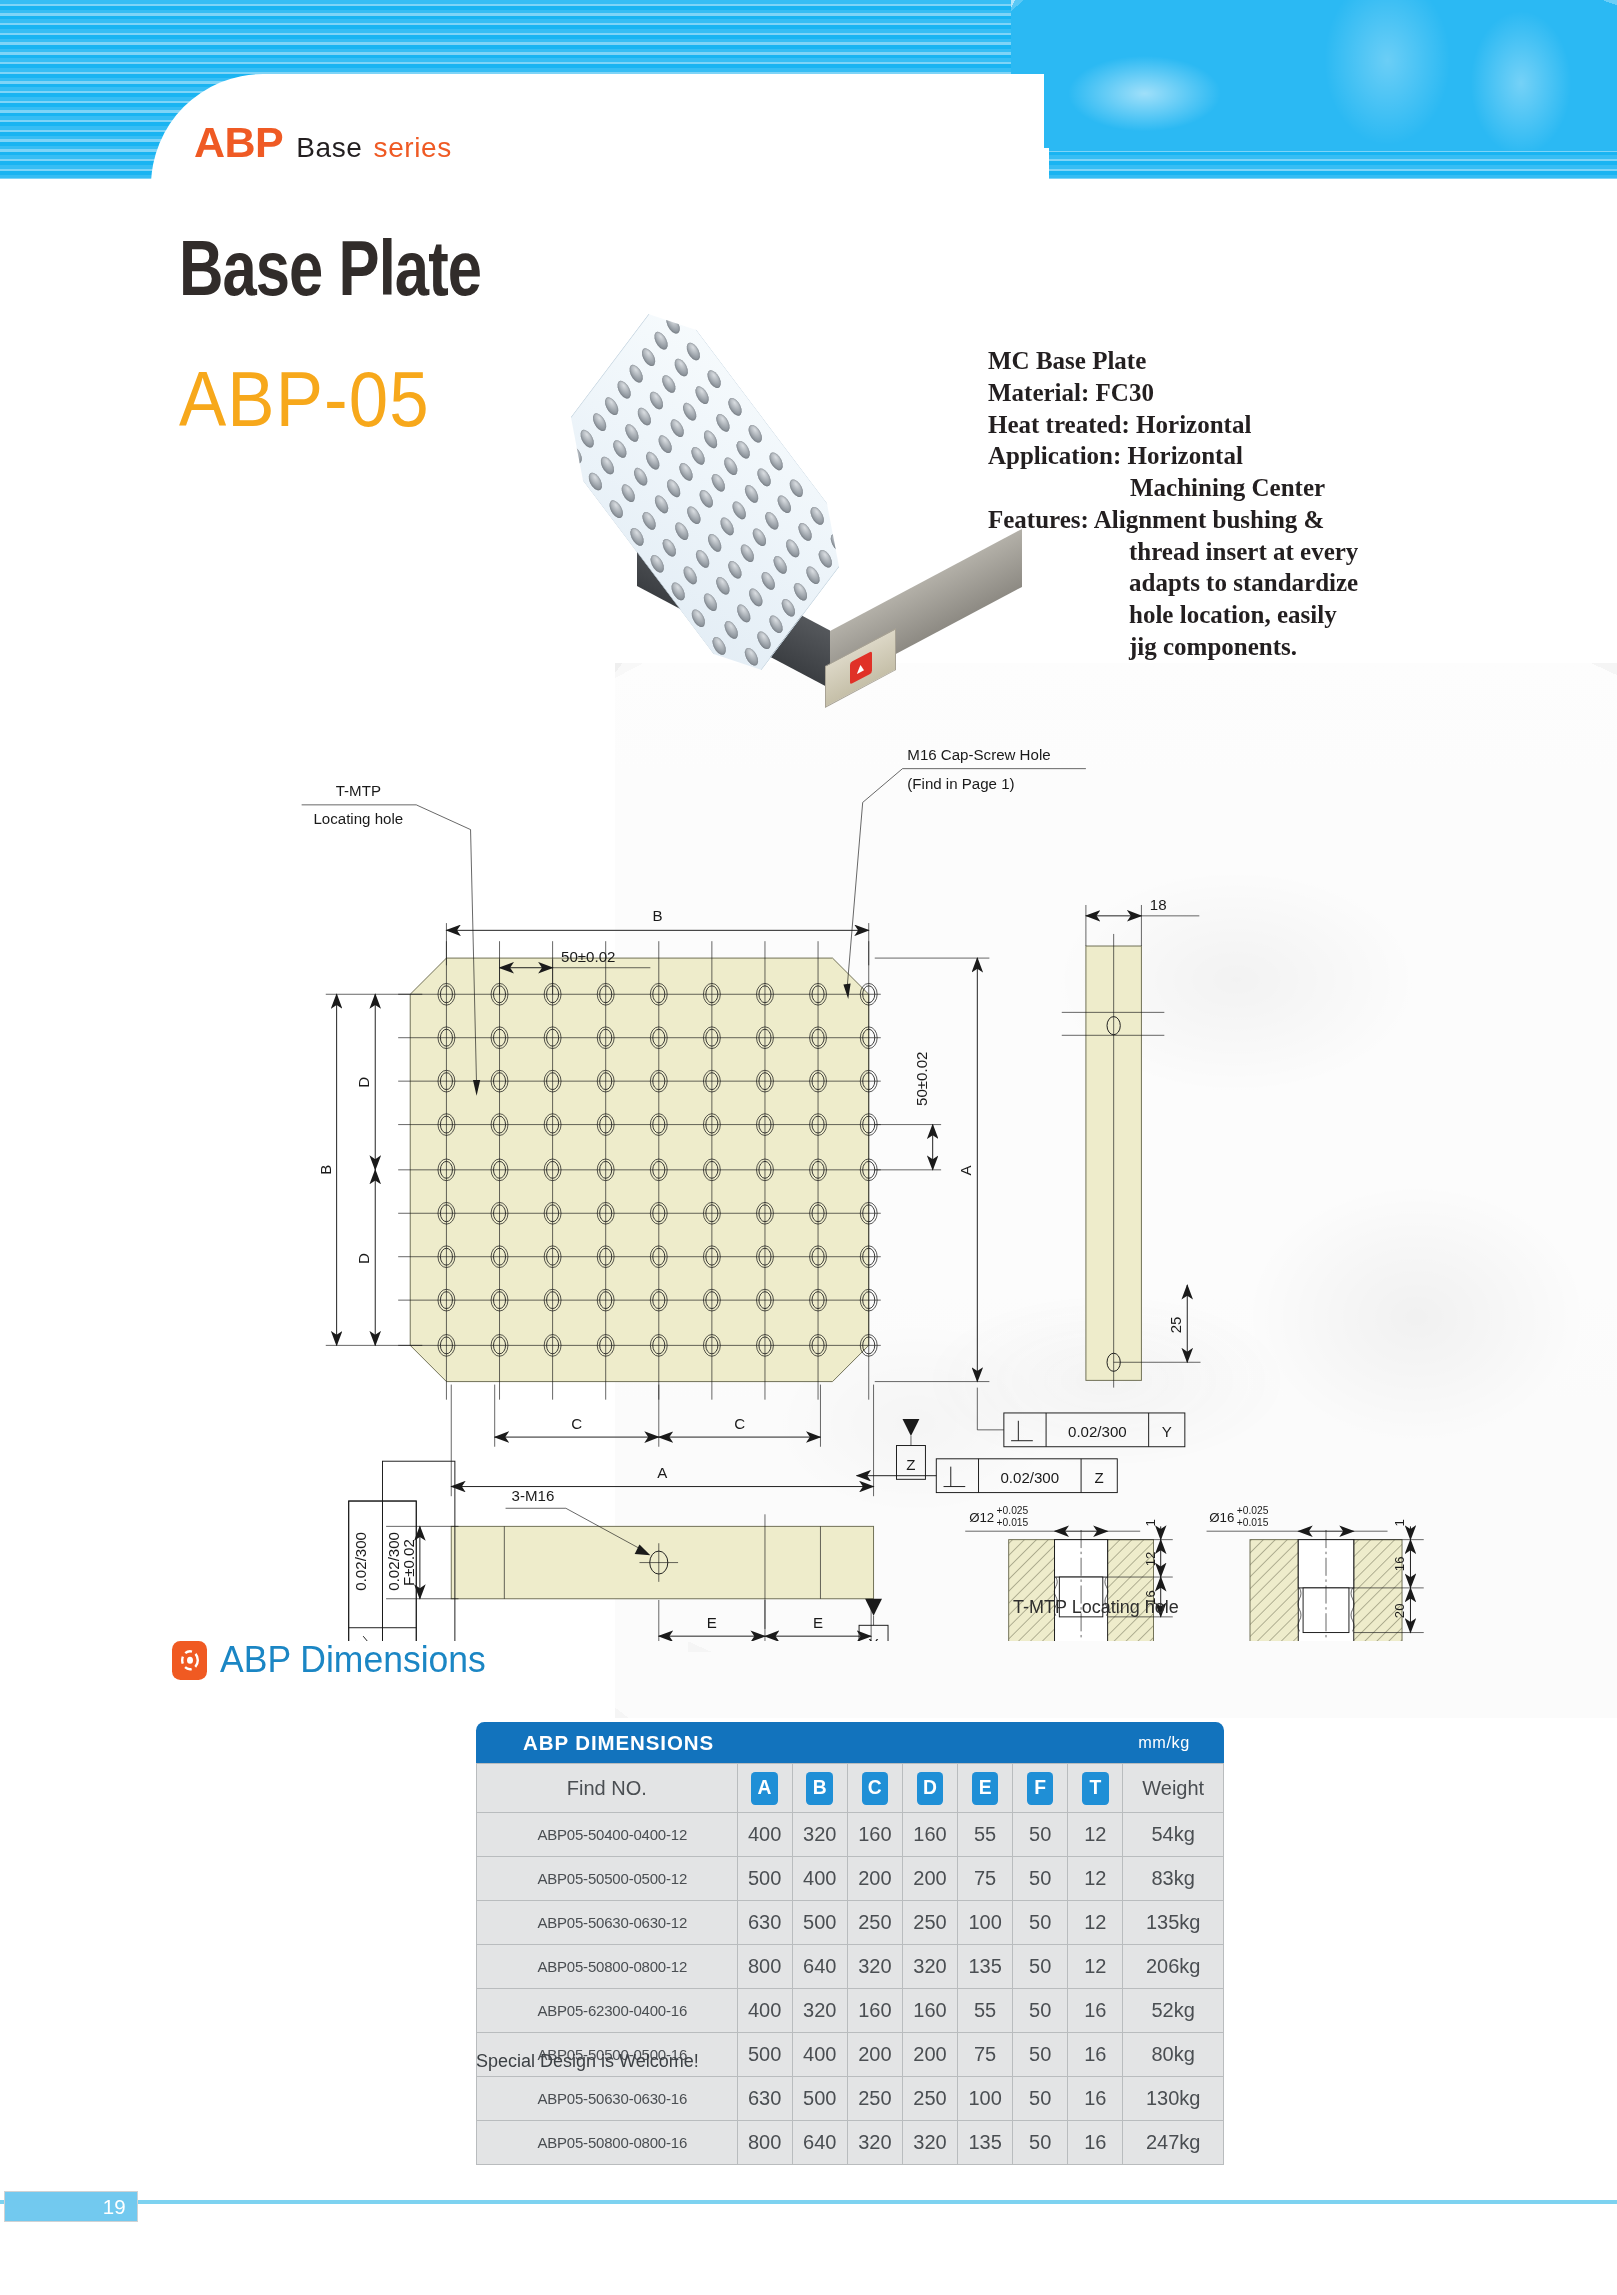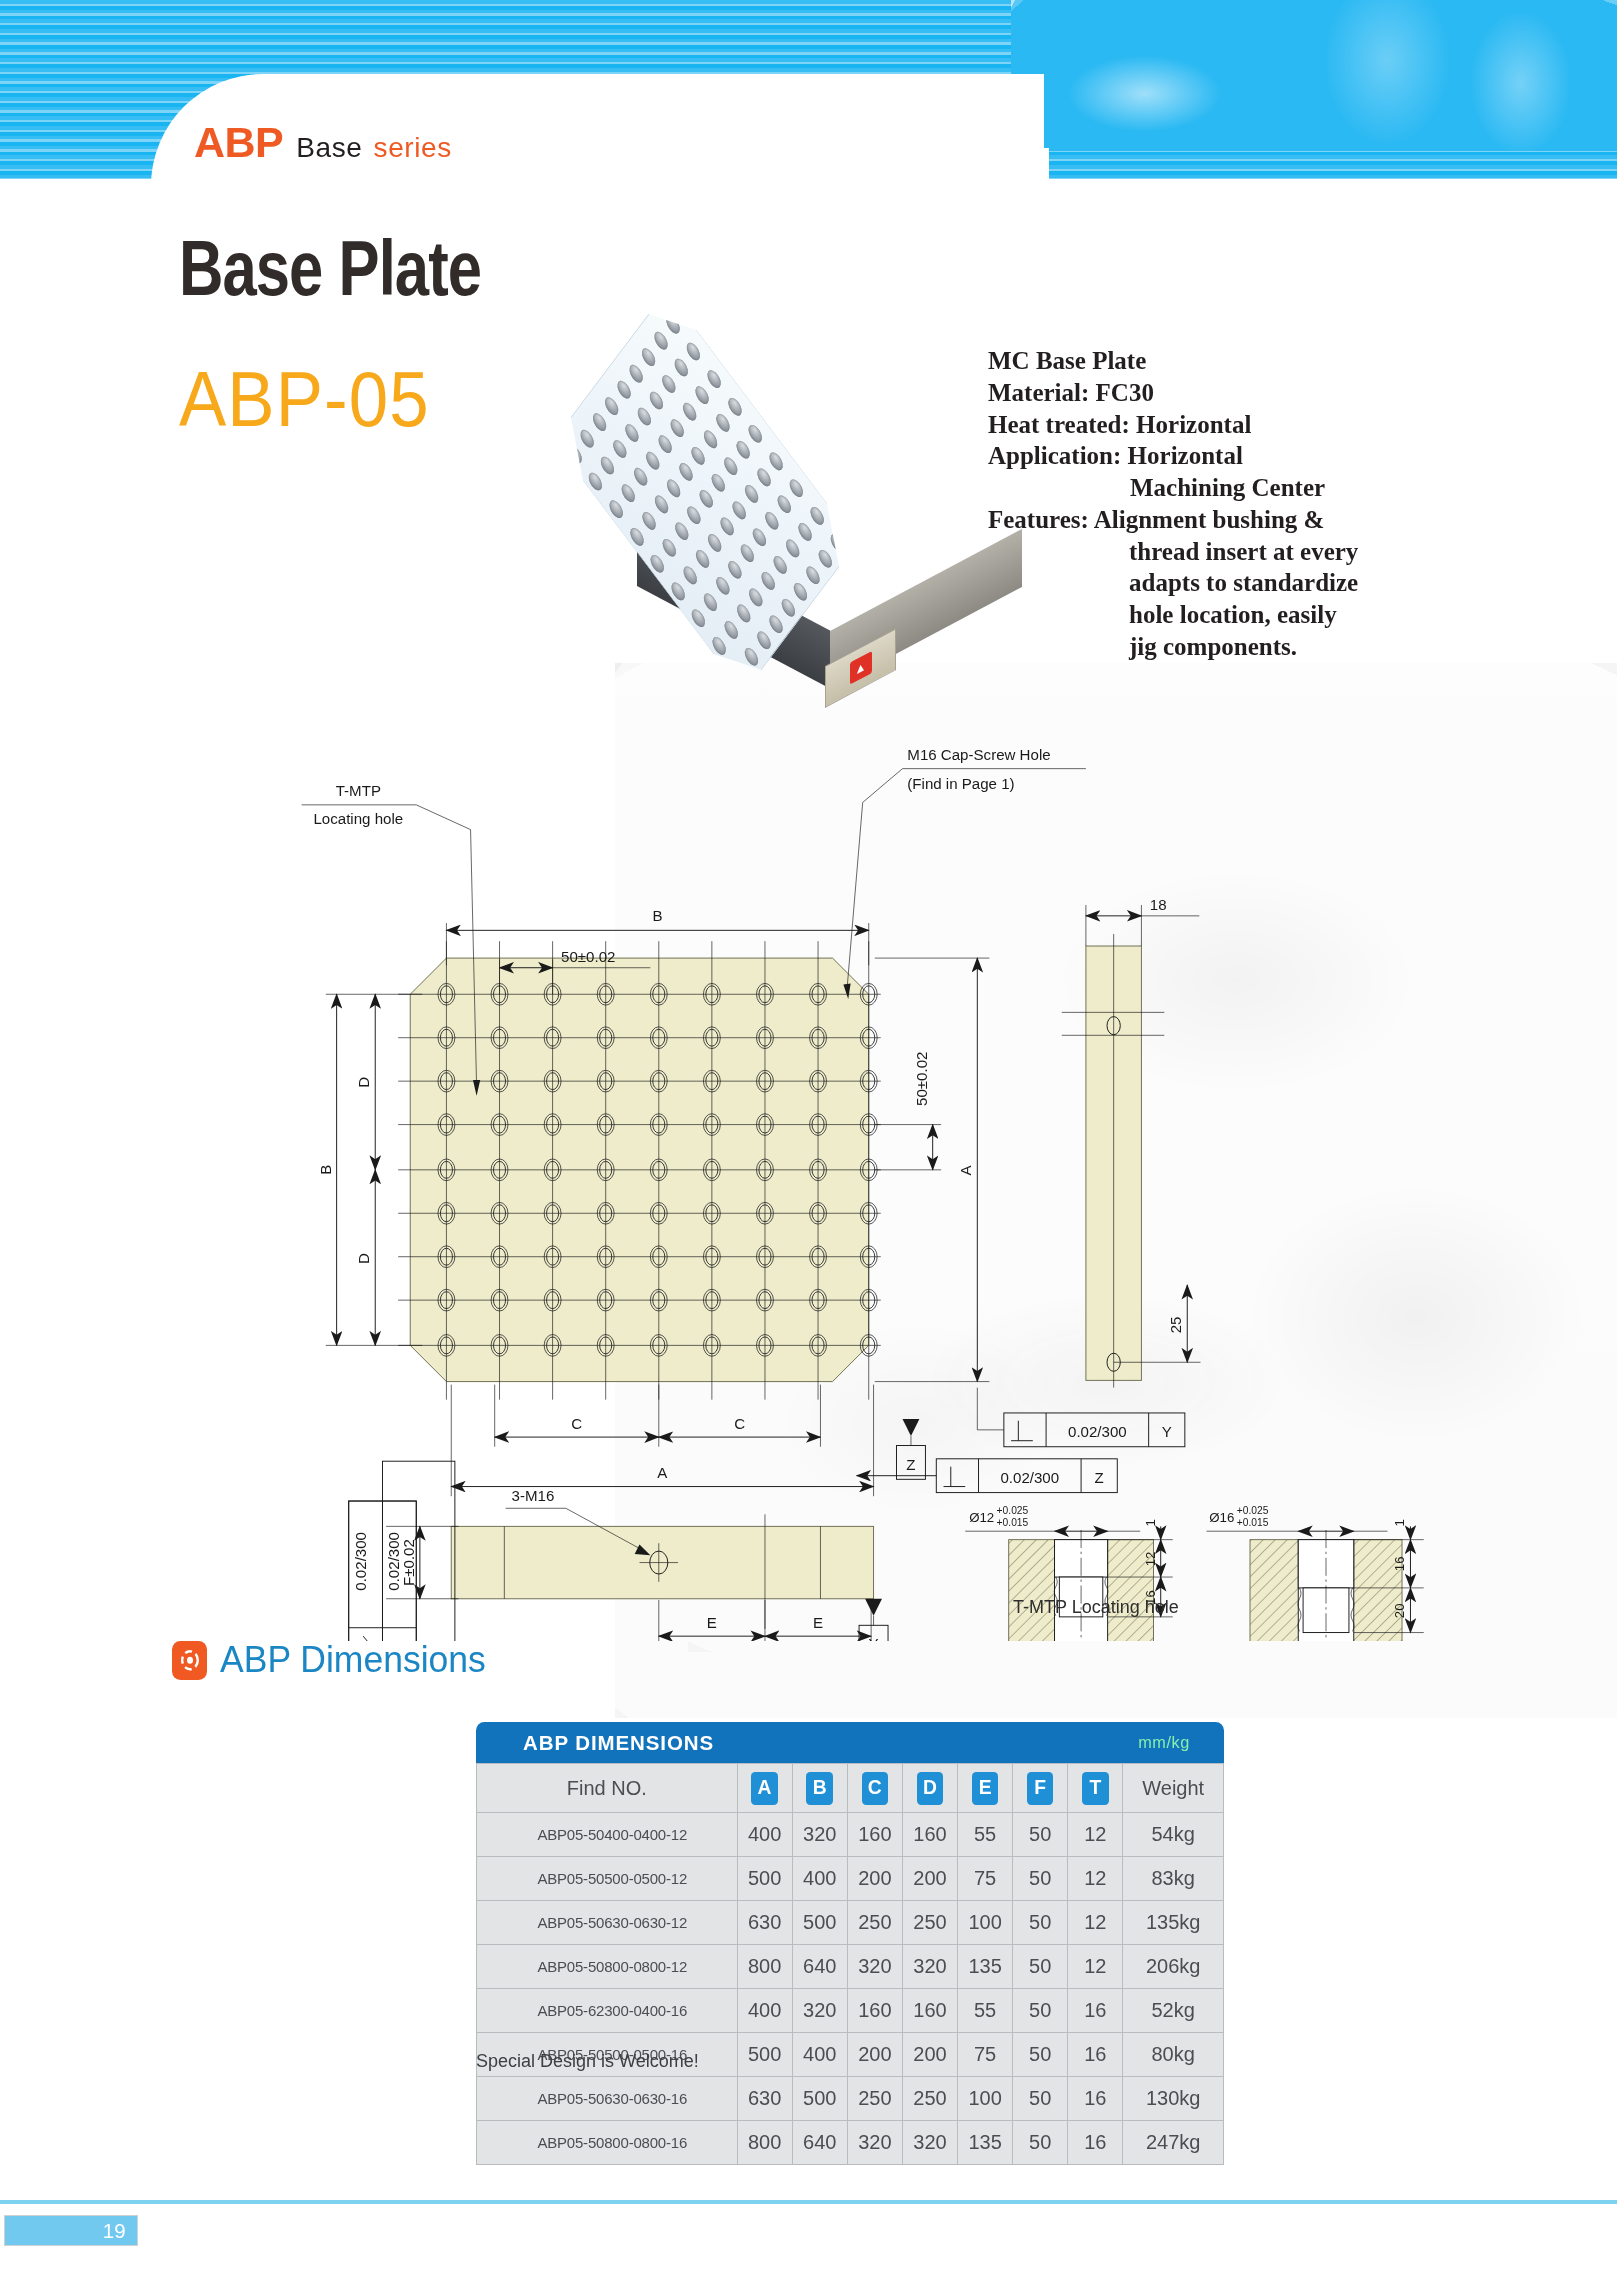--- a/index.html
+++ b/index.html
@@ -145,21 +145,21 @@
   .sec-title { font-size:37px; color:#1b86c4; letter-spacing:0px; transform:scaleX(.96); transform-origin:left; }
 
   
   .tbl-wrap { position:absolute; left:476px; top:1722px; width:748px; }
   .tbl-head {
     height:41px; background:#1273bd; color:#fff;
     border-top-left-radius:8.4px; border-top-right-radius:8.4px;
     display:flex; align-items:center; position:relative;
   }
   .tbl-head .th-title { margin-left:47px; font-size:20.5px; font-weight:bold; letter-spacing:0.9px; }
-  .tbl-head .th-unit { position:absolute; right:34px; font-size:16.3px; color:#86efac; letter-spacing:0.6px; }
+  .tbl-head .th-unit { position:absolute; right:34px; font-size:16.3px; color:#ffffff; letter-spacing:0.6px; }
   table { border-collapse:collapse; width:748px; table-layout:fixed; }
   td,th { border:0.6px solid #b9bcbe; text-align:center; color:#4a4e52;
           font-size:20px; font-weight:normal; background:#e3e4e5; height:44px;
           transform:none; }
   th { height:49px; }
   .c-model { width:241px; }
   .c-num { width:51px; }
   .c-w { width:93px; }
   .col-badge {
     display:inline-flex; align-items:center; justify-content:center;
@@ -168,21 +168,21 @@
   }
   td.model-cell { font-size:15px; letter-spacing:-0.2px;padding-left:11px; }
   .tbl-note { position:absolute; left:476px; top:2051px; font-size:18px; color:#3c4044; }
 
   
   .foot-bar { position:absolute; left:0; top:2200px; width:1618px; height:3.6px; background:#7dd2f0; }
   .foot-pg {
     position:absolute; left:3.6px; top:2191px; width:134px; height:31px;
     background:#72c9ef; border:1.2px solid #cfd2d4;
     display:flex; align-items:center; justify-content:flex-end;
-    padding-right:11px; color:#fff; font-size:20.5px;margin-top:24px;
+    padding-right:11px; color:#fff; font-size:20.5px;
   }
 
   
   .dt { font-family:"Liberation Sans", sans-serif; font-size:25px; fill:#1a1a1a; }
   .dt-s { font-family:"Liberation Sans", sans-serif; font-size:22px; fill:#1a1a1a; }
   .dt-xs { font-family:"Liberation Sans", sans-serif; font-size:17px; fill:#1a1a1a; }
   .ln { stroke:#1a1a1a; stroke-width:1.6; fill:none; }
   .ln-t { stroke:#1a1a1a; stroke-width:1.1; fill:none; }
   .ctr { stroke:#1a1a1a; stroke-width:1.1; fill:none; stroke-dasharray:30 6 4 6; }
   .body-f { fill:#eeeccb; stroke:#6d6d53; stroke-width:1.6; }

